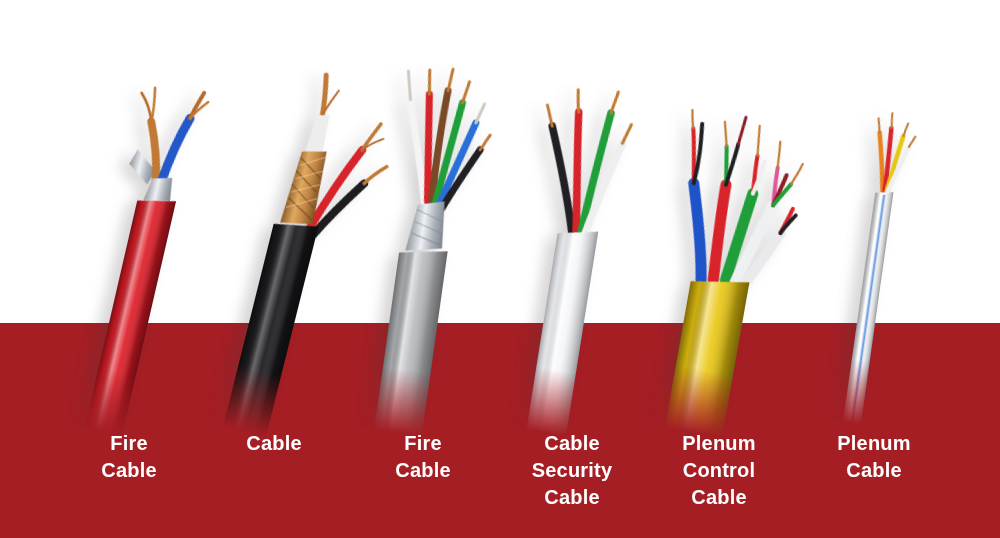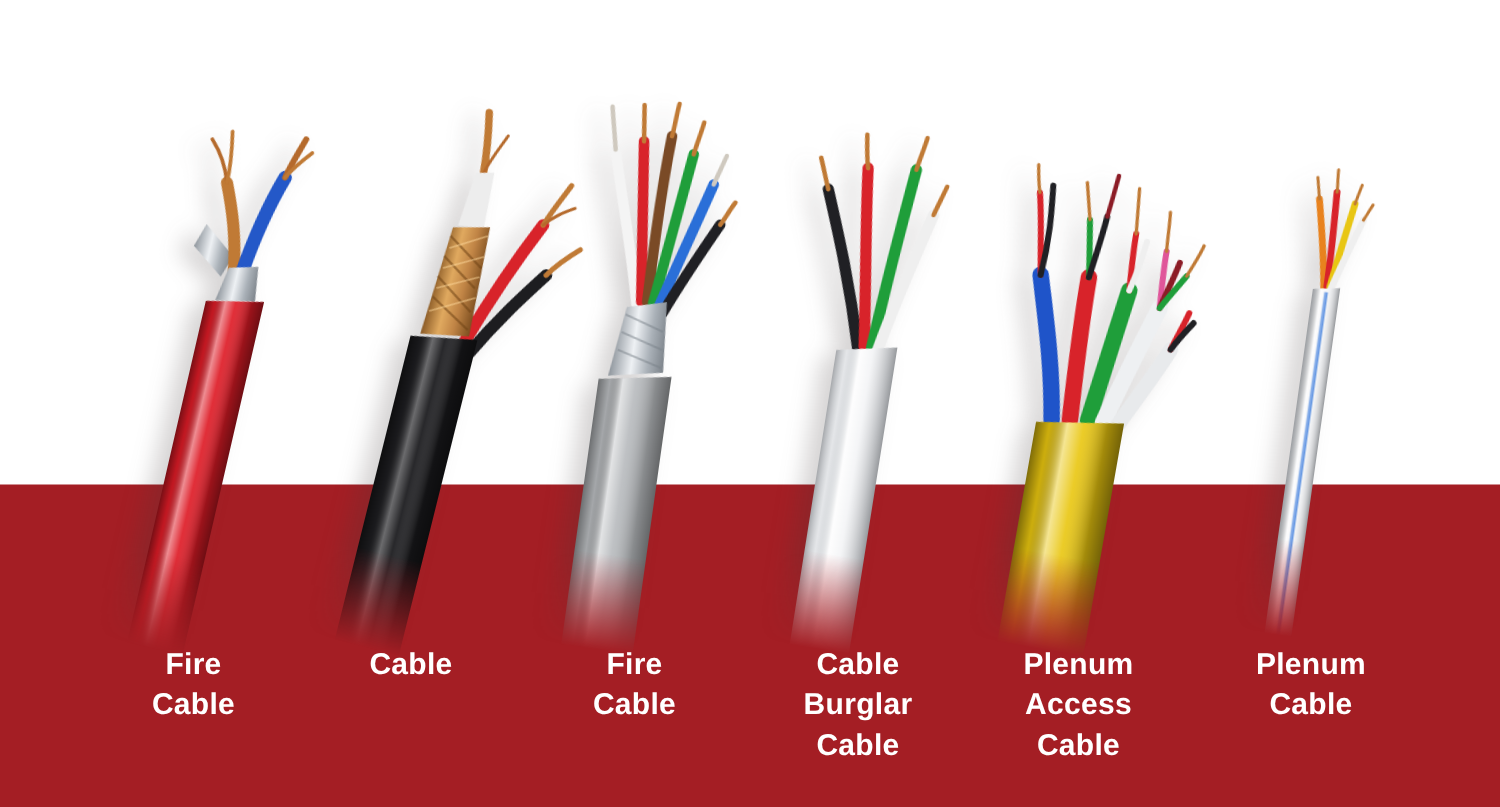--- a/index.html
+++ b/index.html
@@ -236,26 +236,26 @@
     </div>
     <div class="label l-cctv">
       <div>Cable</div>
     </div>
     <div class="label l-burglar">
       <div>Fire</div>
       <div>Cable</div>
     </div>
     <div class="label l-plenum">
       <div>Cable</div>
-      <div>Burglar</div>
+      <div>Security</div>
       <div>Cable</div>
     </div>
     <div class="label l-access">
       <div>Plenum</div>
-      <div>Access</div>
+      <div>Control</div>
       <div>Cable</div>
     </div>
     <div class="label l-lutron">
       <div>Plenum</div>
       <div>Cable</div>
     </div>
   </div>
 
 </div>
 

